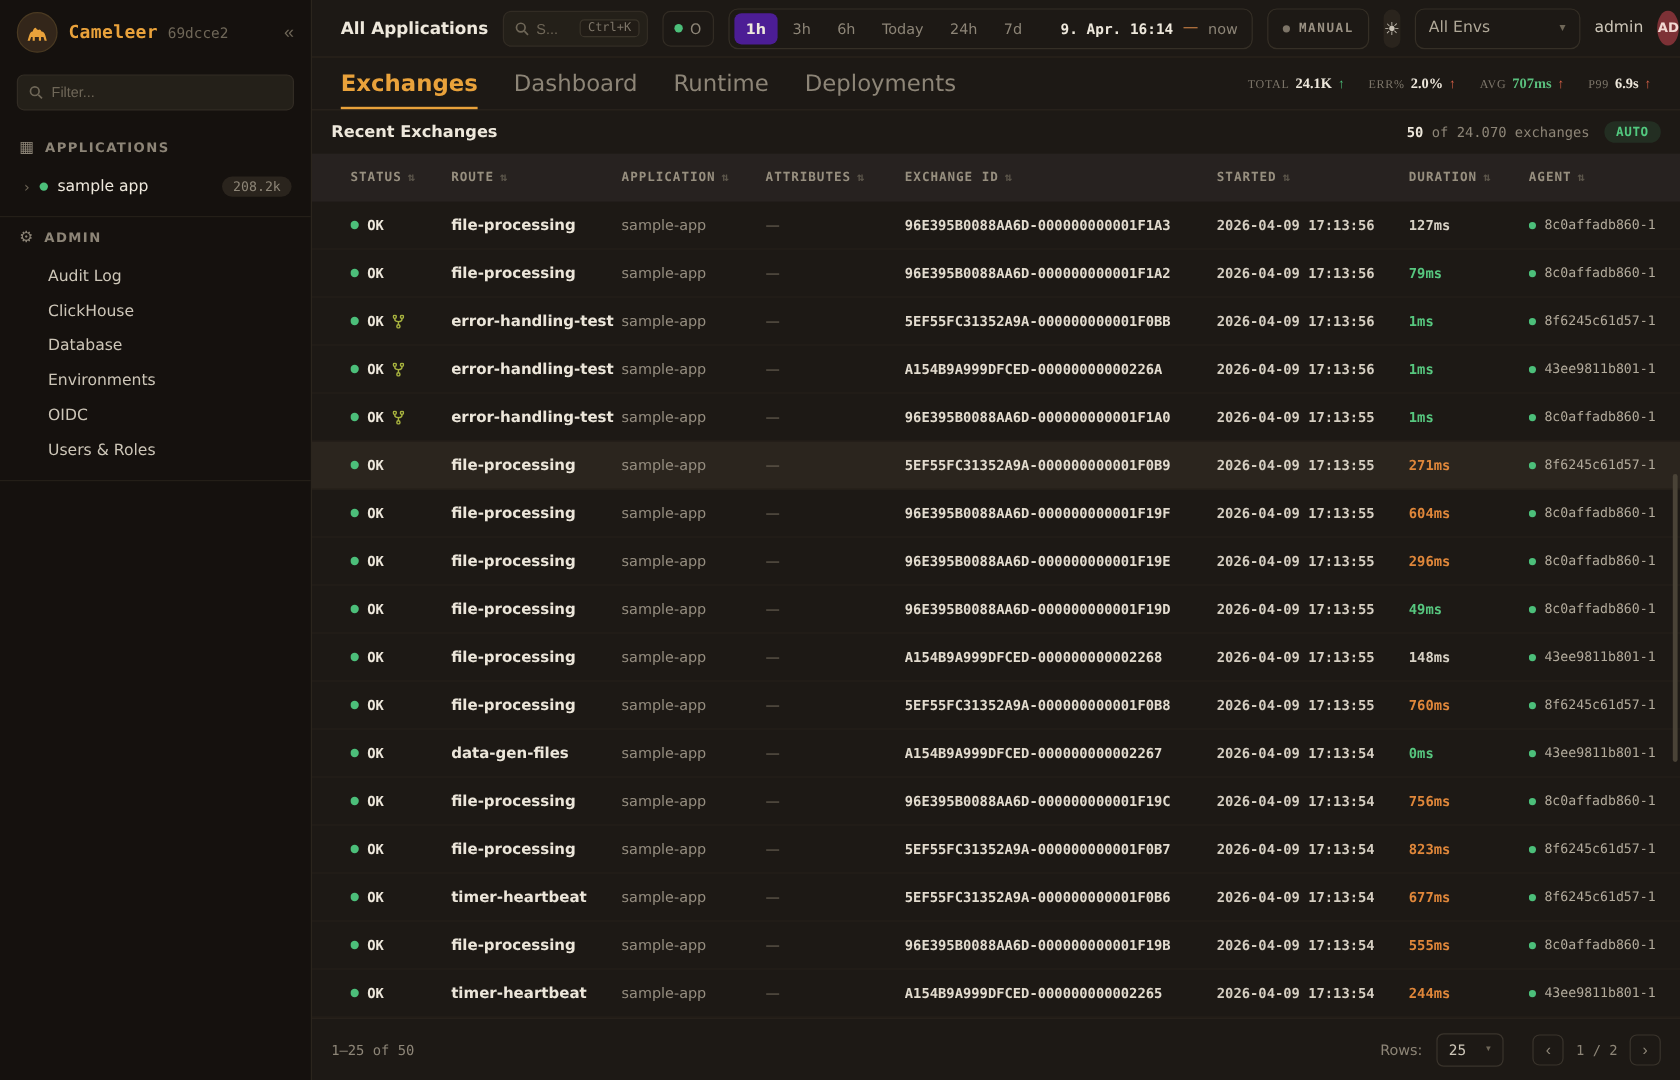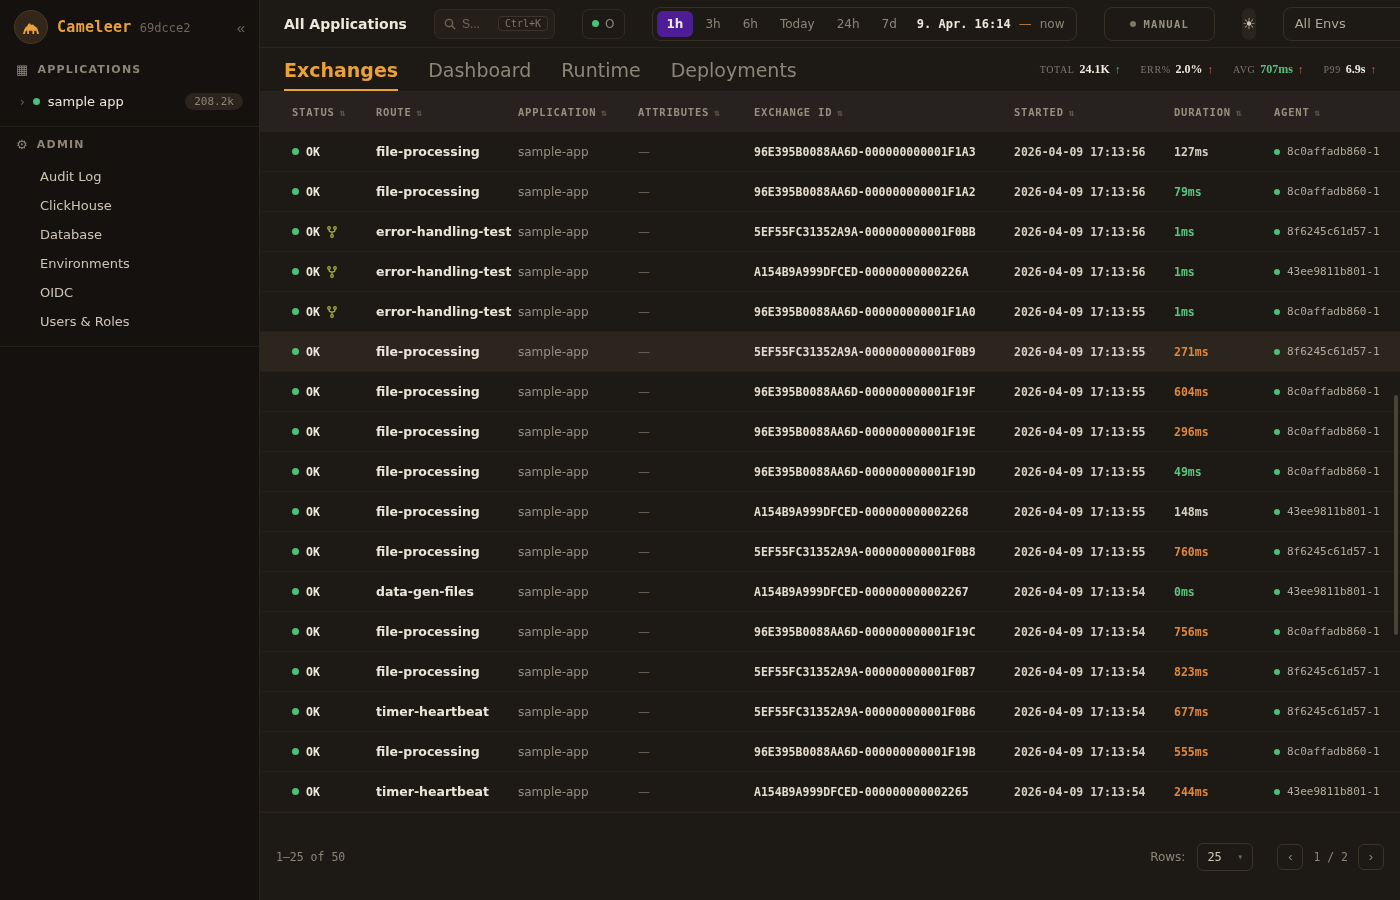--- a/index.html
+++ b/index.html
@@ -36,41 +36,41 @@
   .badge{margin-left:auto;background:#2a241d;border-radius:9px;padding:2px 9px;color:var(--text-dim);
          font-size:11px;font-family:var(--mono)}
   .admin-block{margin-top:10px;border-top:1px solid var(--border-soft);border-bottom:1px solid var(--border-soft);padding-bottom:10px}
   .admin-item{padding:7px 16px 7px 40px;color:#cdc6b8;font-size:13px;cursor:pointer}
   .side-bottom{margin-top:auto;border-top:1px solid var(--border-soft);padding:14px 18px;
                display:flex;align-items:center;gap:9px;color:var(--text-dim);font-size:12.5px}
 
   
   main{flex:1;display:flex;flex-direction:column;min-width:0}
 
-  .topbar{height:48px;display:flex;align-items:center;gap:27px;padding:0 20px 0 24px;
+  .topbar{height:48px;display:flex;align-items:center;gap:12px;padding:0 20px 0 24px;
           border-bottom:1px solid var(--border);background:var(--bg)}
   .page-title{font-size:14px;font-weight:bold;white-space:nowrap}
   .searchbox{width:122px;height:30px;background:var(--bg-raise);border:1px solid #322c24;border-radius:7px;
              display:flex;align-items:center;gap:6px;padding:0 6px 0 9px;cursor:text}
   .searchbox input{width:30px;background:none;border:none;outline:none;color:var(--text);font-size:12px}
   .searchbox input::placeholder{color:var(--text-faint)}
   kbd{border:1px solid #3a342a;border-radius:4px;padding:1px 6px;font-size:10px;font-family:var(--mono);
       color:#7d7568;background:#211c16;white-space:nowrap}
   .online-pill{height:30px;border:1px solid #322c24;border-radius:7px;display:flex;align-items:center;
                gap:6px;padding:0 9px;color:var(--text-dim);font-size:12px;cursor:pointer}
   .time-group{height:34px;border:1px solid #352f26;border-radius:8px;display:flex;align-items:center;
               padding:0 4px;gap:2px}
   .range-btn{height:26px;padding:0 10px;border:none;border-radius:6px;background:none;color:var(--text-dim);
              font-size:12px;cursor:pointer;font-family:inherit}
   .range-btn.active{background:#4c1d95;color:var(--text);font-weight:bold}
-  .date-from{font-family:var(--mono);font-size:12px;font-weight:bold;color:var(--text);margin-left:8px;white-space:nowrap}
+  .date-from{font-family:var(--mono);font-size:12px;font-weight:bold;color:var(--text);margin-left:20px;white-space:nowrap}
   .date-sep{color:#c87f45;margin:0 6px}
   .date-to{color:var(--text-dim);font-size:12px;margin-right:8px}
   .manual-btn{height:34px;border:1px solid #352f26;border-radius:8px;background:none;display:flex;
-              align-items:center;gap:7px;padding:0 25px;color:#9a9183;font-size:10.5px;font-weight:bold;
+              align-items:center;gap:7px;padding:0 12px;color:#9a9183;font-size:10.5px;font-weight:bold;
               letter-spacing:1.3px;font-family:var(--mono);cursor:pointer}
   .icon-btn{margin-left:auto;width:32px;height:32px;border:none;border-radius:8px;background:#2a241d;
             color:#c9c2b6;font-size:15px;cursor:pointer}
   .env-select{height:34px;min-width:138px;border:1px solid #352f26;border-radius:8px;display:flex;
               align-items:center;justify-content:space-between;padding:0 11px;color:#b0a898;font-size:13px;cursor:pointer}
   .caret{color:var(--text-faint);font-size:10px;margin-left:8px}
   .user-name{color:#cdc6b8;font-size:13px}
   .avatar{width:29px;height:29px;border-radius:50%;background:#7d3136;color:#f2d8d2;font-size:11px;
           font-weight:bold;display:flex;align-items:center;justify-content:center;cursor:pointer}
 
@@ -150,20 +150,27 @@
           <path d="M1 14 L2.3 9.5 Q3.3 6.5 5.2 6.3 Q6 3.4 7.8 3.2 Q8.6 4.8 9.8 4.9 Q11.6 3.8 12.6 6.2 Q14.8 6.4 15.8 9.5 L17 14 L15.2 14 L14.2 10.8 L12.2 10.8 L12.2 14 L10.4 14 L10.4 10.8 L7 10.8 L7 14 L5.2 14 L5.2 10.8 L3.9 10.8 L2.9 14 Z"></path>
         </svg>
       </div>
       <div>
         <span class="brand">Cameleer</span>
         <span class="instance">69dcce2</span>
       </div>
       <button class="collapse">«</button>
     </div>
 
+    <div class="filter-wrap">
+      <svg width="12" height="12" viewBox="0 0 12 12" fill="none" stroke="#6f6758" stroke-width="1.4">
+        <circle cx="5" cy="5" r="3.6"></circle>
+          <path d="M8 8 L11 11"></path>
+      </svg>
+      <input placeholder="Filter..." style="">
+    </div>
 
     <div class="section-head">
       <span class="sec-icon">▦</span>
       <span>APPLICATIONS</span>
     </div>
     <div class="app-item">
       <span class="chev">›</span>
       <span class="dot green"></span>
       <span class="app-label">sample app</span>
       <span class="badge">208.2k</span>
@@ -259,20 +266,27 @@
             <span class="stat-arrow a-red">↑</span>
           </div>
           <div class="stat">
             <span class="stat-label">P99</span>
             <span class="stat-value v-default">6.9s</span>
             <span class="stat-arrow a-red">↑</span>
           </div>
       </div>
     </div>
 
+    <div class="recent-row">
+      <h2>Recent Exchanges</h2>
+      <div class="recent-right">
+        <span class="count"><b>50</b> <span>of 24.070 exchanges</span></span>
+        <span class="auto-badge">AUTO</span>
+      </div>
+    </div>
 
     <div class="thead">
       <div class="th">
           <span>STATUS</span>
           <span class="sort">⇅</span>
         </div>
         <div class="th">
           <span>ROUTE</span>
           <span class="sort">⇅</span>
         </div>

